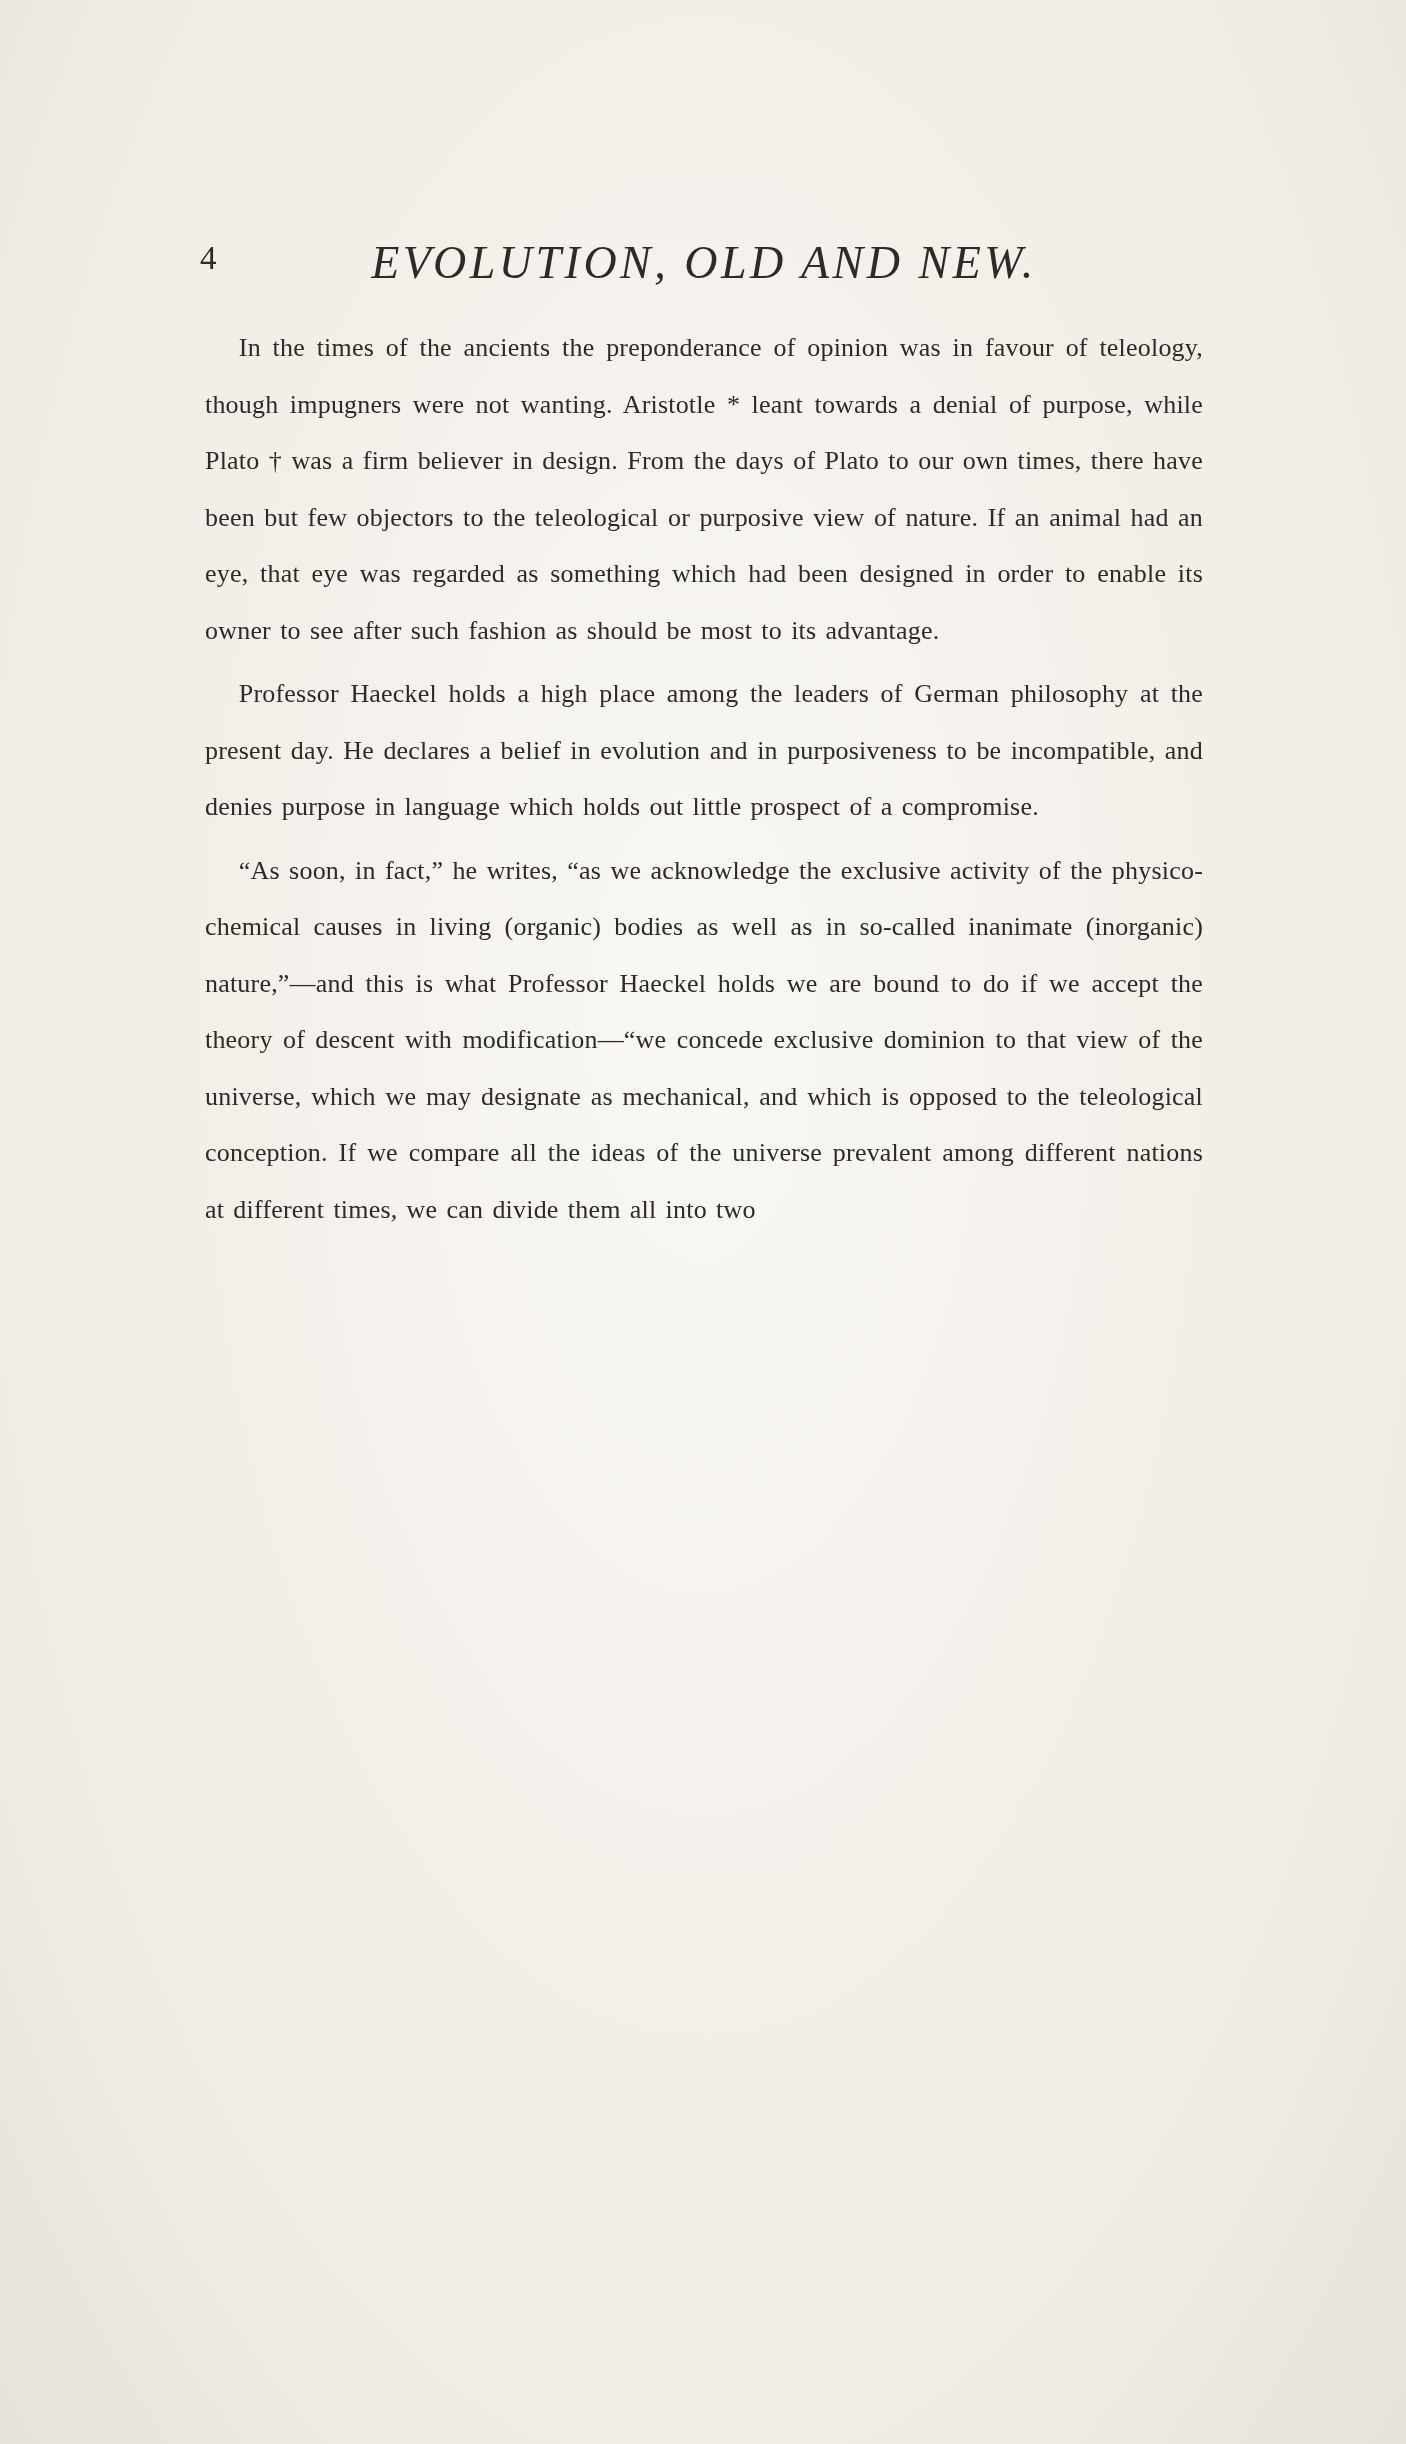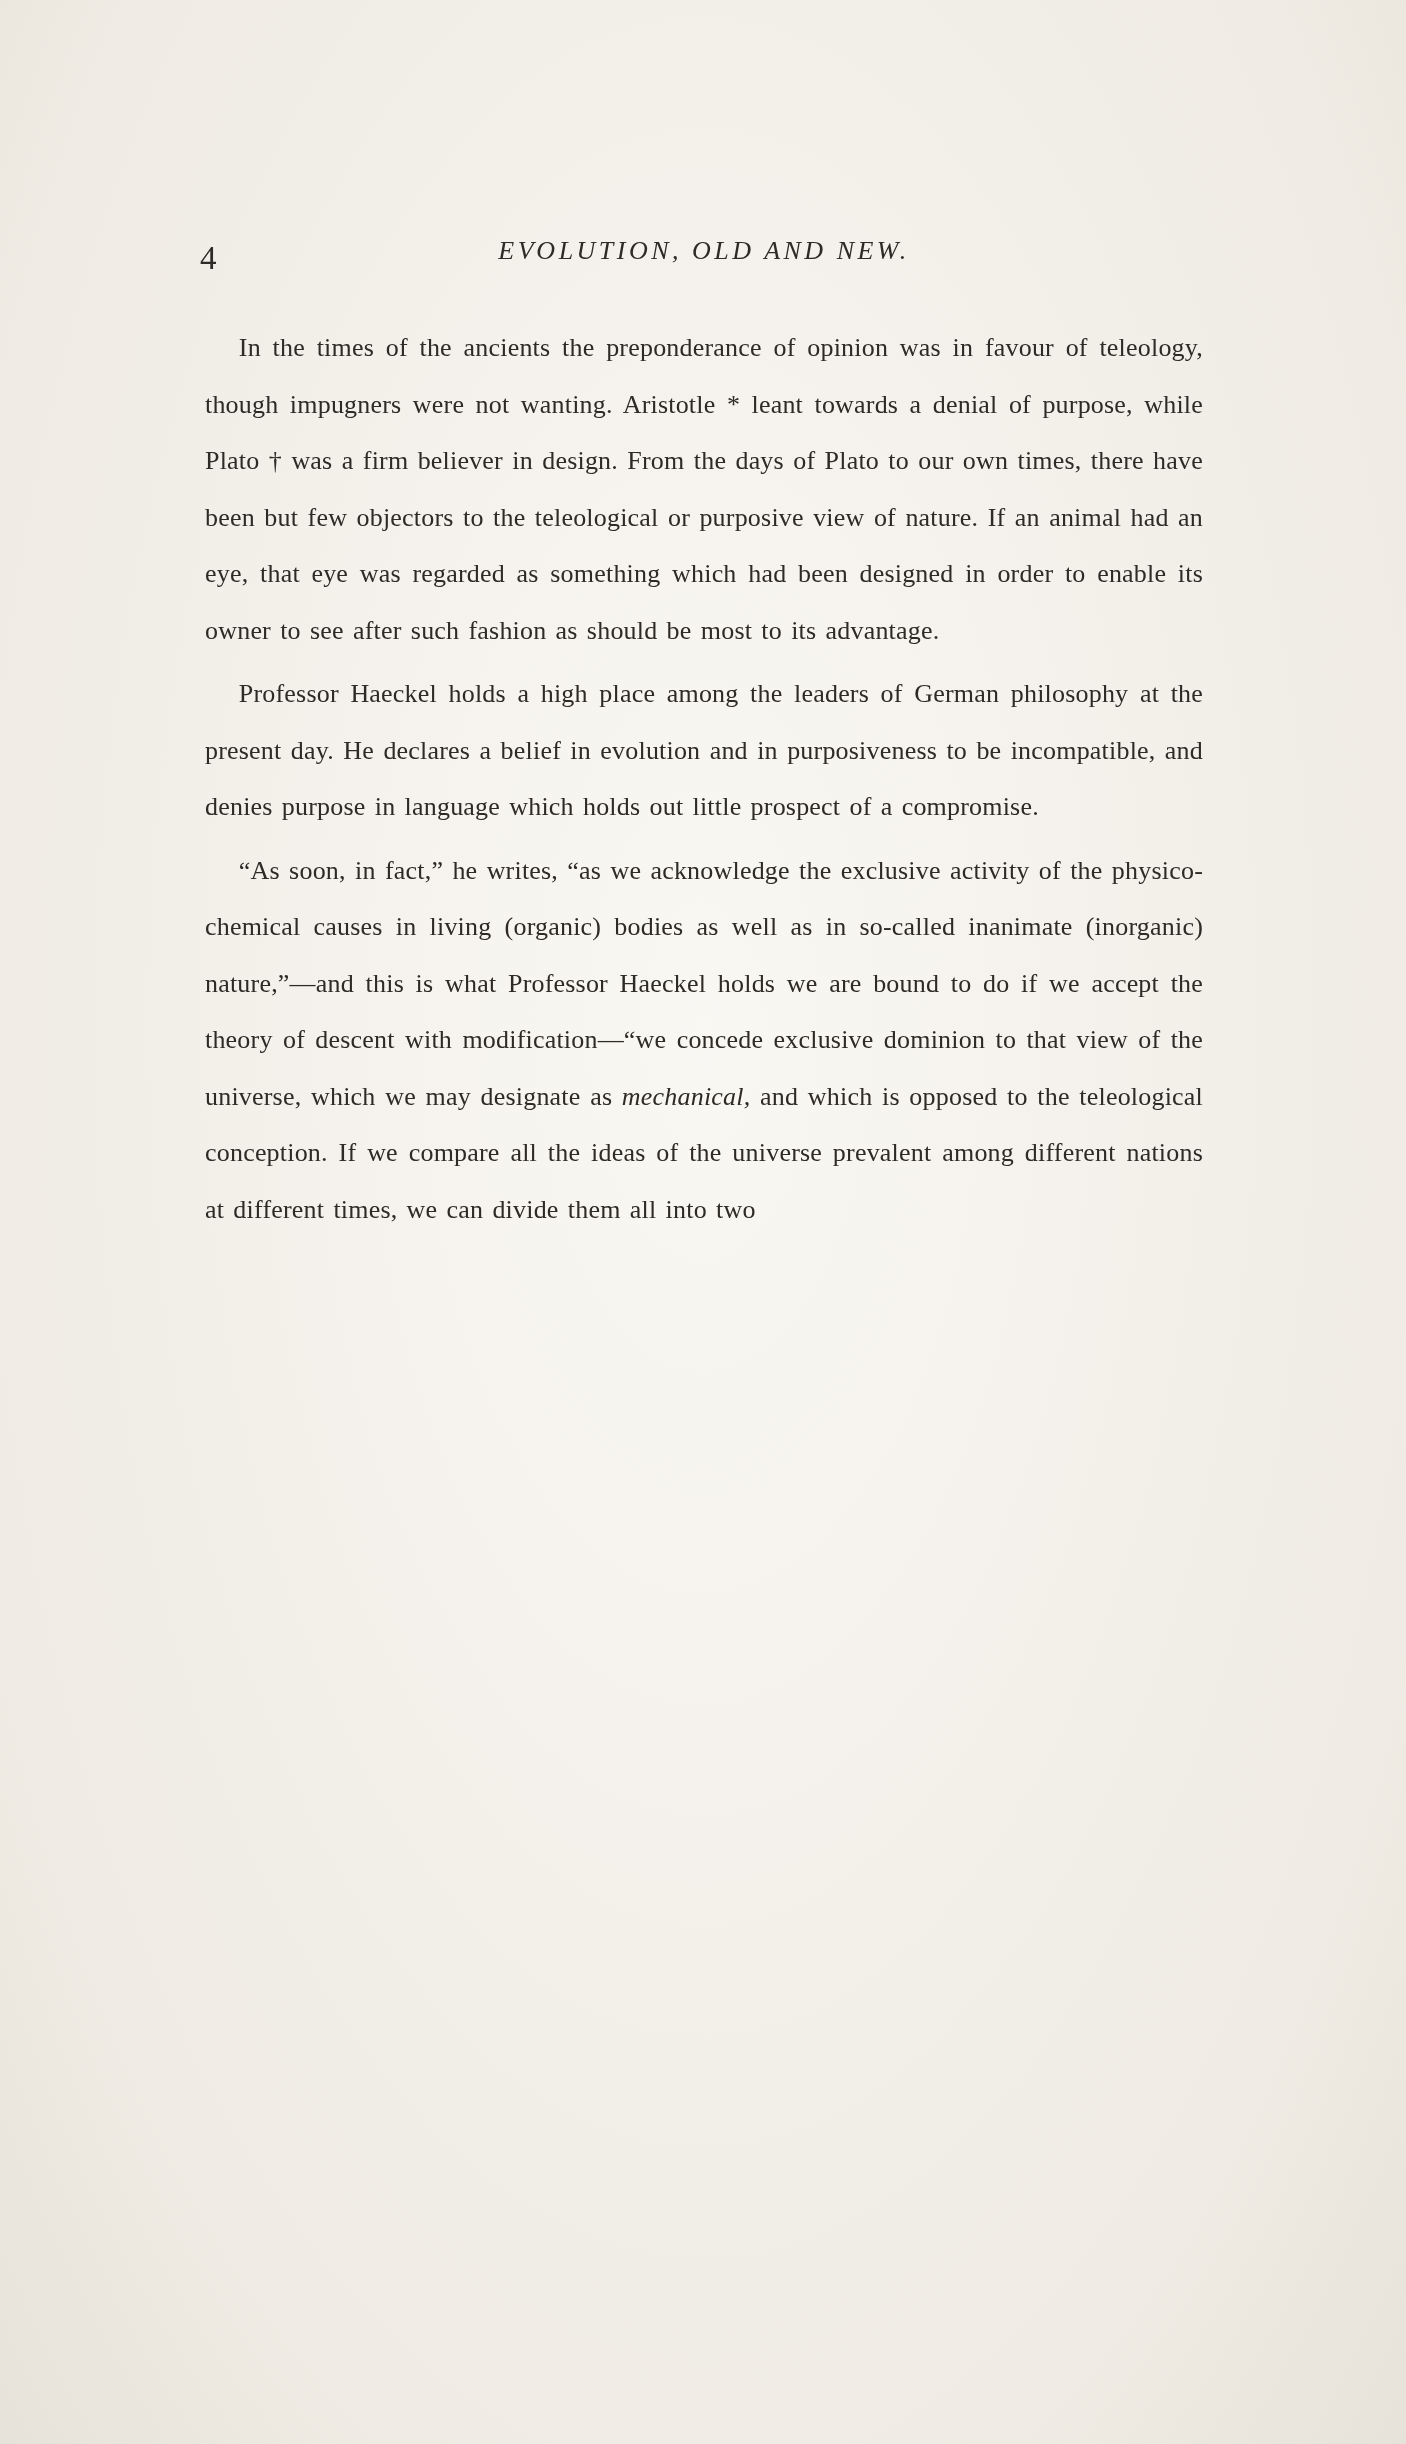--- a/index.html
+++ b/index.html
@@ -15,34 +15,34 @@
   }
   .page-block { position:absolute; left:198px; top:232px; width:1012px; }
 
   .header { position:relative; height:58px; margin-bottom:30px; }
   .page-number {
     position:absolute; left:2px; top:8px;
     font-size:33px; letter-spacing:1px;
   }
   .running-title {
     display:block; text-align:center;
-    font-style:italic; font-size:26px; letter-spacing:3.5px;
+    font-style:italic; font-size:46px; letter-spacing:3.5px;
     padding-top:4px;
   }
 
   .body-text p {
     margin:7px;
     font-size:26px;
     line-height:56.5px;
     text-align:justify;
     text-indent:1.3em;
     letter-spacing:0.2px;
     word-spacing:2.5px;
   }
-  .italic { font-style:italic; }
+  .italic { }
 
   .footnotes { margin-top:14px; }
   .footnotes p {
     margin:0;
     font-size:27px;
     line-height:44px;
     text-align:justify;
     text-indent:1.2em;
     letter-spacing:0.2px;
   }

